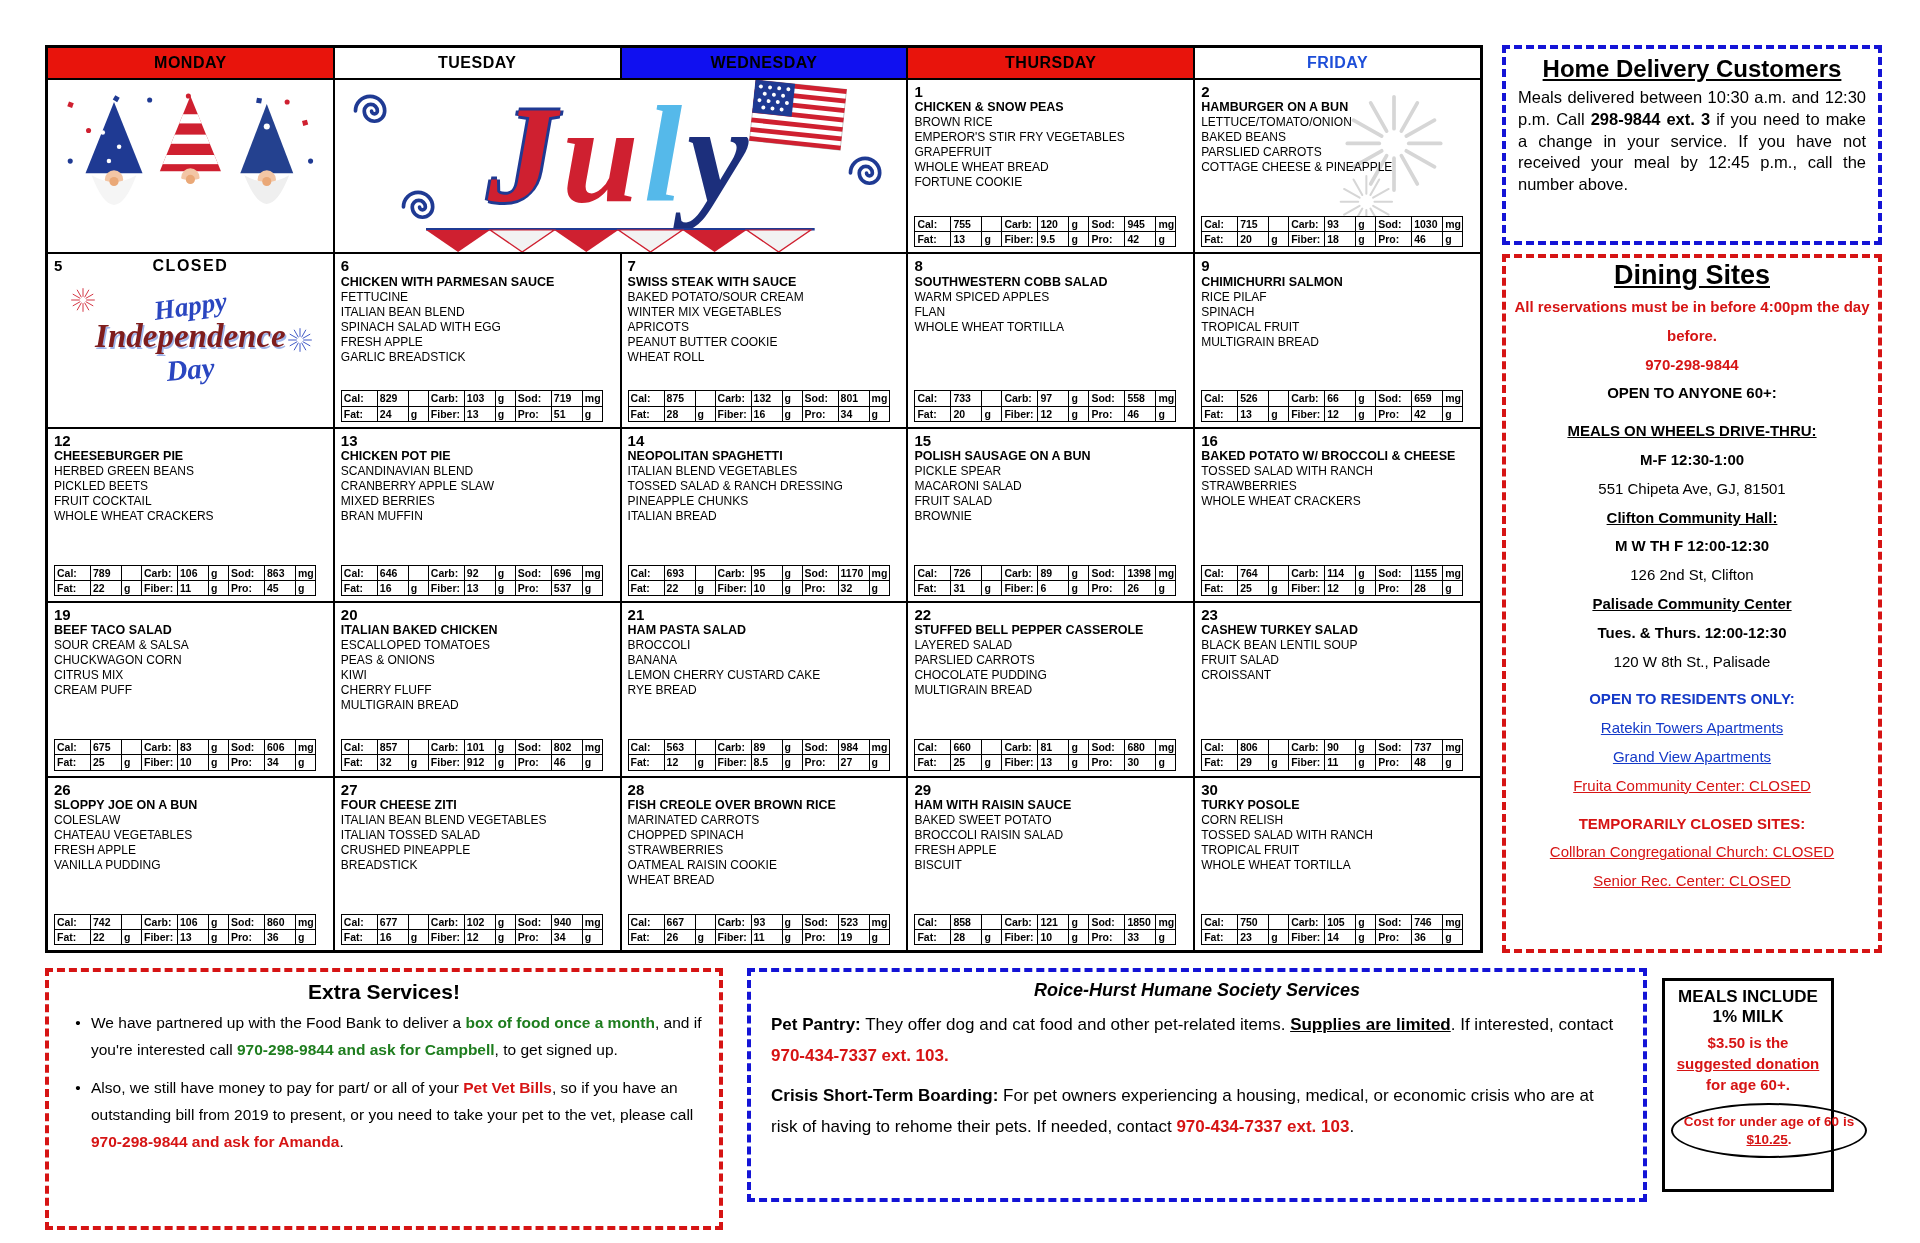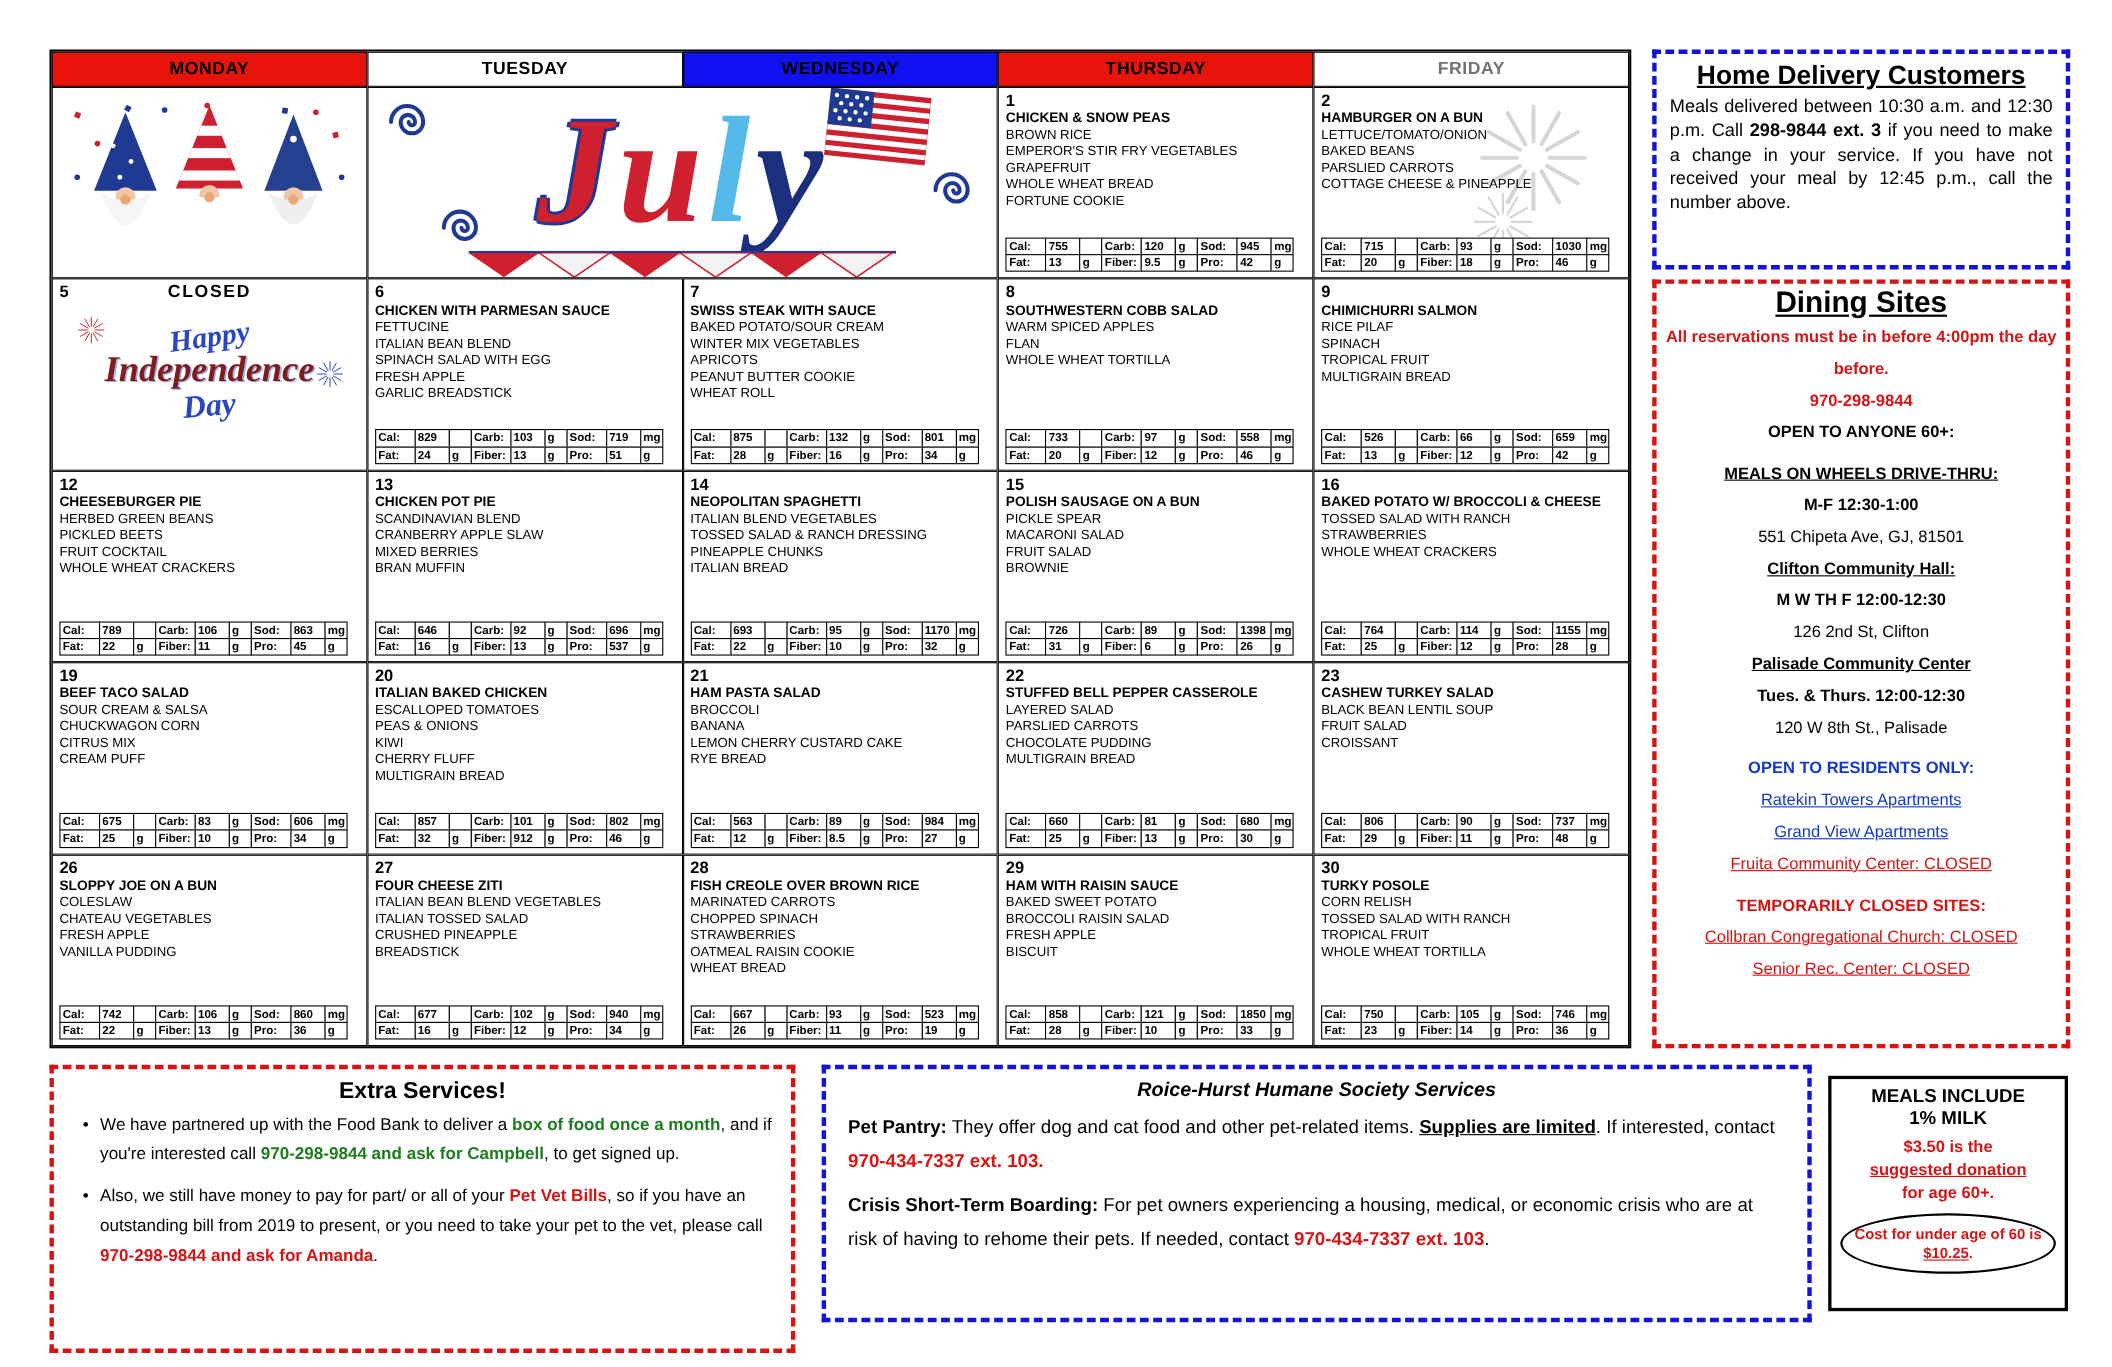--- a/index.html
+++ b/index.html
@@ -71,21 +71,21 @@
   .extra-services{left:45px;top:968px;width:678px;height:262px;border:4px dashed #d61414;padding:8px 16px;}
   .es-title{text-align:center;font-weight:bold;font-size:21px;margin-bottom:6px;}
   .bullet-item{display:flex;font-size:15.5px;line-height:1.72;margin-bottom:12px;}
   .bullet-dot{width:26px;flex:none;text-align:center;}
   .bullet-text{flex:1;}
 
   .humane{left:747px;top:968px;width:900px;height:234px;border:4px dashed #1414d6;padding:8px 20px;}
   .hs-title{text-align:center;font-weight:bold;font-size:18px;margin-bottom:8px;font-style:italic;}
   .hs-paras .para{font-size:17px;line-height:1.85;margin-bottom:8px;}
 
-  .milk-box{position:absolute;left:1662px;top:978px;width:218px;height:214px;border:3px solid #000;
+  .milk-box{position:absolute;left:1662px;top:978px;width:172px;height:214px;border:3px solid #000;
     padding:6px 6px;text-align:center;}
   .mb-title{font-weight:bold;font-size:17px;line-height:1.15;}
   .mb-donation{margin-top:6px;}
   .mb-donation .line{font-size:15px;line-height:1.4;}
   .mb-oval{margin:8px auto 0;width:196px;border:2px solid #000;border-radius:50%;padding:8px 10px;}
   .mb-oval-text{font-size:13.5px;font-weight:bold;line-height:1.3;}
 
   
   .red{color:#d61414;}
   .blue{color:#1439c8;}
@@ -235,21 +235,21 @@
         <div class="hid-happy">Happy</div>
         <div class="hid-indep">Independence</div>
         <div class="hid-day">Day</div>
       </div>
     </div>
 
   <div class="weekday-header" style="grid-area: 1 / 1; background: rgb(232, 20, 12); color: rgb(0, 0, 0);">MONDAY</div>
       <div class="weekday-header" style="grid-area: 1 / 2; background: rgb(255, 255, 255); color: rgb(0, 0, 0);">TUESDAY</div>
       <div class="weekday-header" style="grid-area: 1 / 3; background: rgb(16, 16, 240); color: rgb(0, 0, 0);">WEDNESDAY</div>
       <div class="weekday-header" style="grid-area: 1 / 4; background: rgb(232, 20, 12); color: rgb(0, 0, 0);">THURSDAY</div>
-      <div class="weekday-header" style="grid-area: 1 / 5; background: rgb(255, 255, 255); color: #737373;">FRIDAY</div>
+      <div class="weekday-header" style="grid-area: 1 / 5; background: rgb(255, 255, 255); color: #1d4ed8;">FRIDAY</div>
       <div class="day-cell" style="grid-area: 2 / 4;">
         <div class="day-number">1</div>
         <div class="day-title">CHICKEN &amp; SNOW PEAS</div>
         <div class="day-items">
           <div class="menu-item">BROWN RICE</div>
           <div class="menu-item">EMPEROR'S STIR FRY VEGETABLES</div>
           <div class="menu-item">GRAPEFRUIT</div>
           <div class="menu-item">WHOLE WHEAT BREAD</div>
           <div class="menu-item">FORTUNE COOKIE</div>
         </div>

